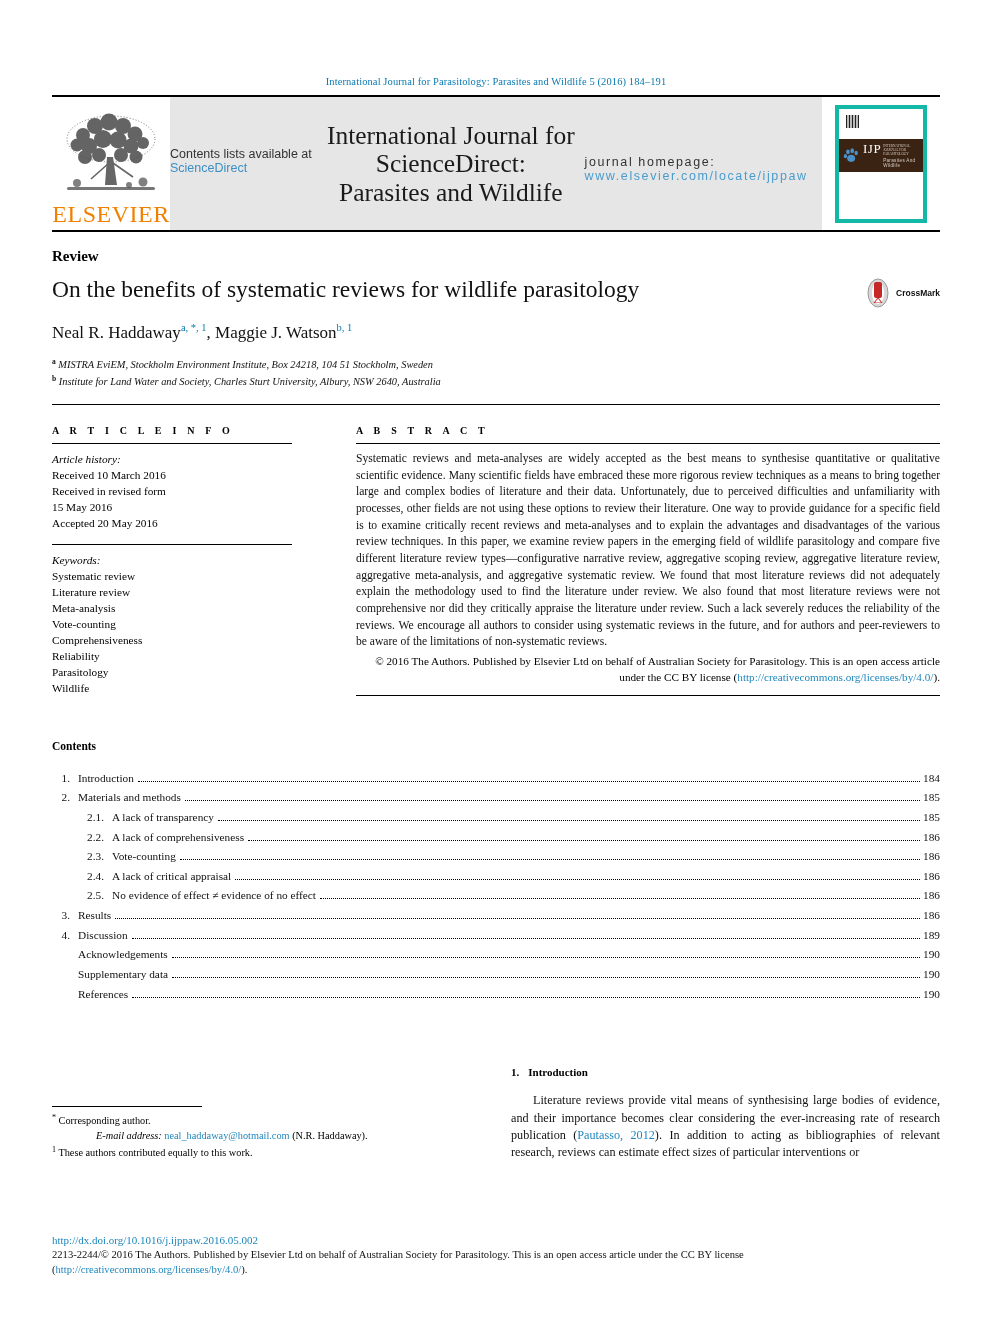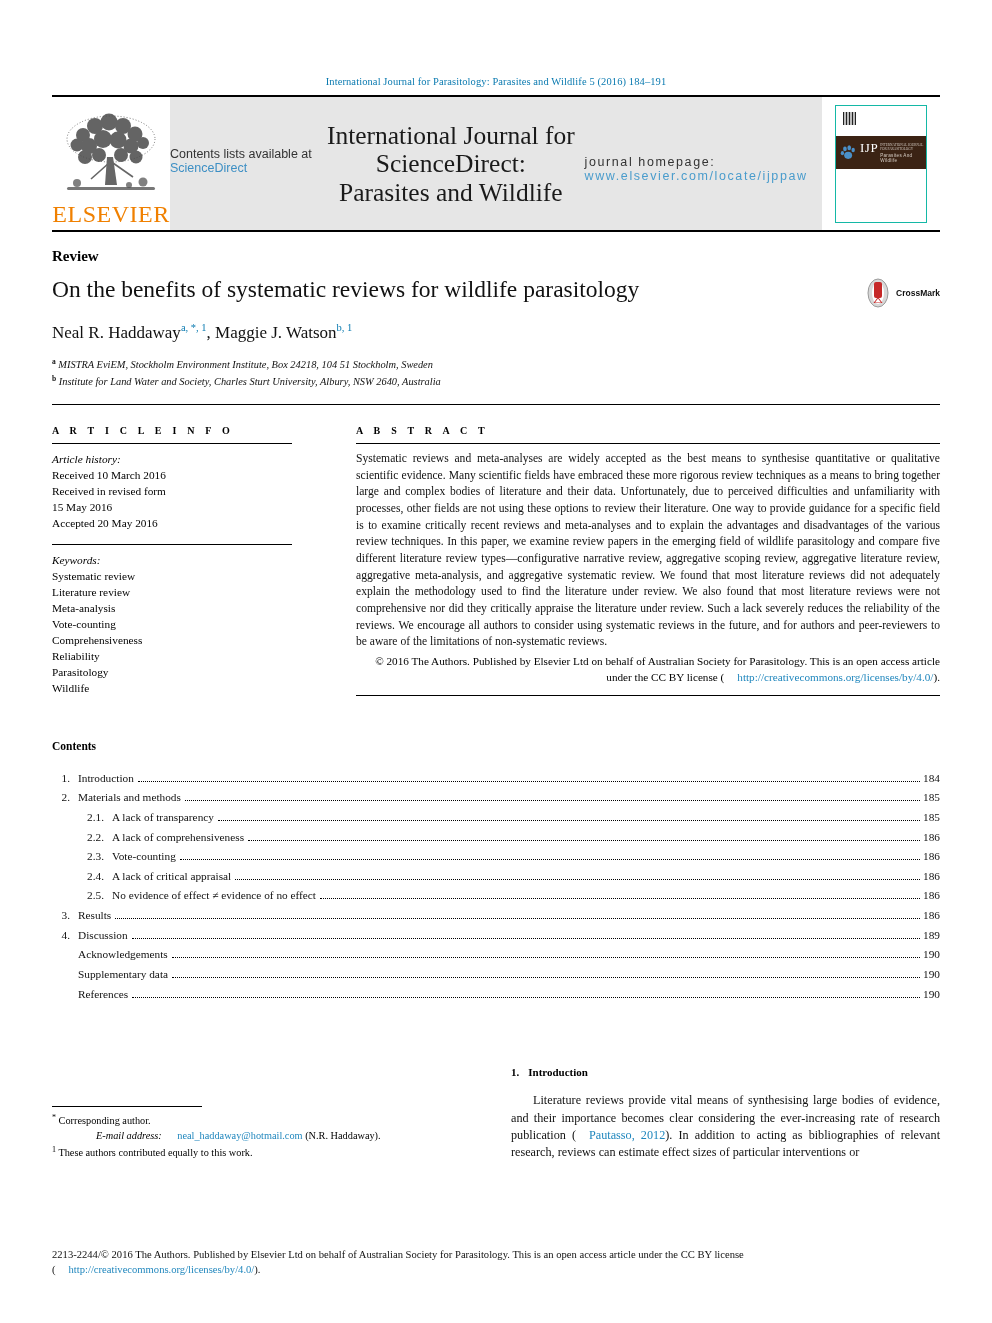--- a/index.html
+++ b/index.html
@@ -95,21 +95,21 @@
   .mast-cover {
     width: 118px;
     flex: 0 0 118px;
     display: flex;
     align-items: center;
     justify-content: center;
   }
   .cover-box {
     width: 92px;
     height: 118px;
-    border: 1px solid #14b8a6;
+    border: 4px solid #14b8a6;
     background: #fff;
     position: relative;
     box-sizing: border-box;
     padding-left: 21px;
   }
   .cover-qr {
     position: absolute;
     left: 7px; top: 6px;
     width: 13px; height: 13px;
     background:
@@ -232,21 +232,21 @@
     text-align: justify;
     color: #111;
   }
   .abs-copy {
     font-family: "Liberation Serif", serif;
     font-size: 11.2px;
     line-height: 1.45;
     margin-top: 2px;
     text-align: right;
   }
-  .lnk { color: #1f86bd; padding-left: 13px; }
+  .lnk { color: #1f86bd; }
   .abs-bottom-rule { border: 0; border-top: 1.6px solid #000; margin-top: 9px; }
 
   
   .contents-wrap { margin-top: 36px; }
   .contents-head {
     font-family: "Liberation Serif", serif;
     font-size: 11.5px;
     font-weight: bold;
   }
   .toc { margin-top: 17px; }
@@ -586,18 +586,19 @@
       <div class="intro-head">
         <span class="n">1.</span><span>Introduction</span>
       </div>
       <div class="intro-body">
         <span>Literature reviews provide vital means of synthesising large bodies of evidence, and their importance becomes clear considering the ever-increasing rate of research publication (</span><span class="lnk">Pautasso, 2012</span><span>). In addition to acting as bibliographies of relevant research, reviews can estimate effect sizes of particular interventions or</span>
       </div>
     </div>
   </div>
 
   <div class="pg-footer">
+    <div class="doi-line">http://dx.doi.org/10.1016/j.ijppaw.2016.05.002</div>
     <div class="issn-line">
       <span>2213-2244/© 2016 The Authors. Published by Elsevier Ltd on behalf of Australian Society for Parasitology. This is an open access article under the CC BY license (</span><span class="lnk">http://creativecommons.org/licenses/by/4.0/</span><span>).</span>
     </div>
   </div>
 
 </div>
 
 </body></html>

